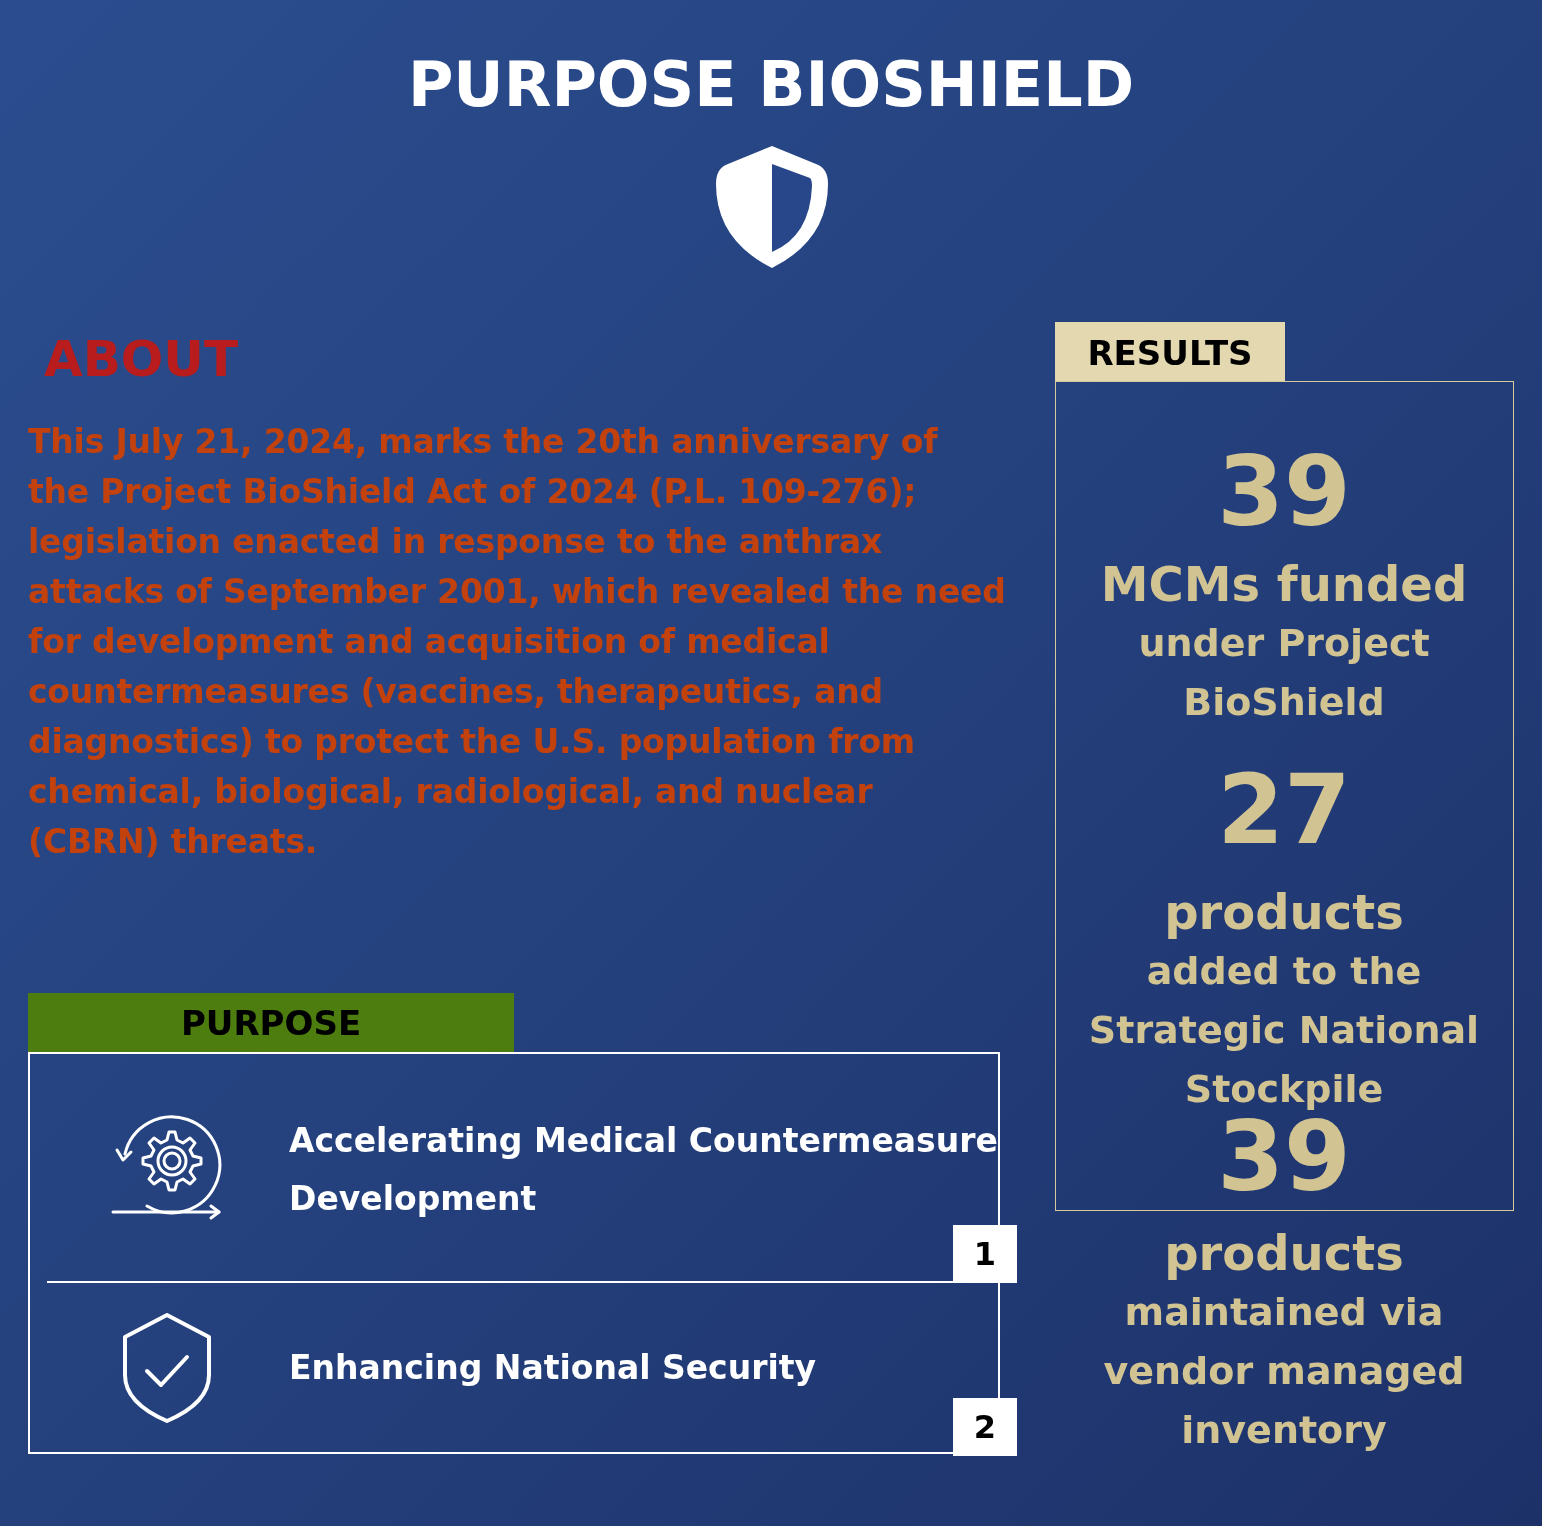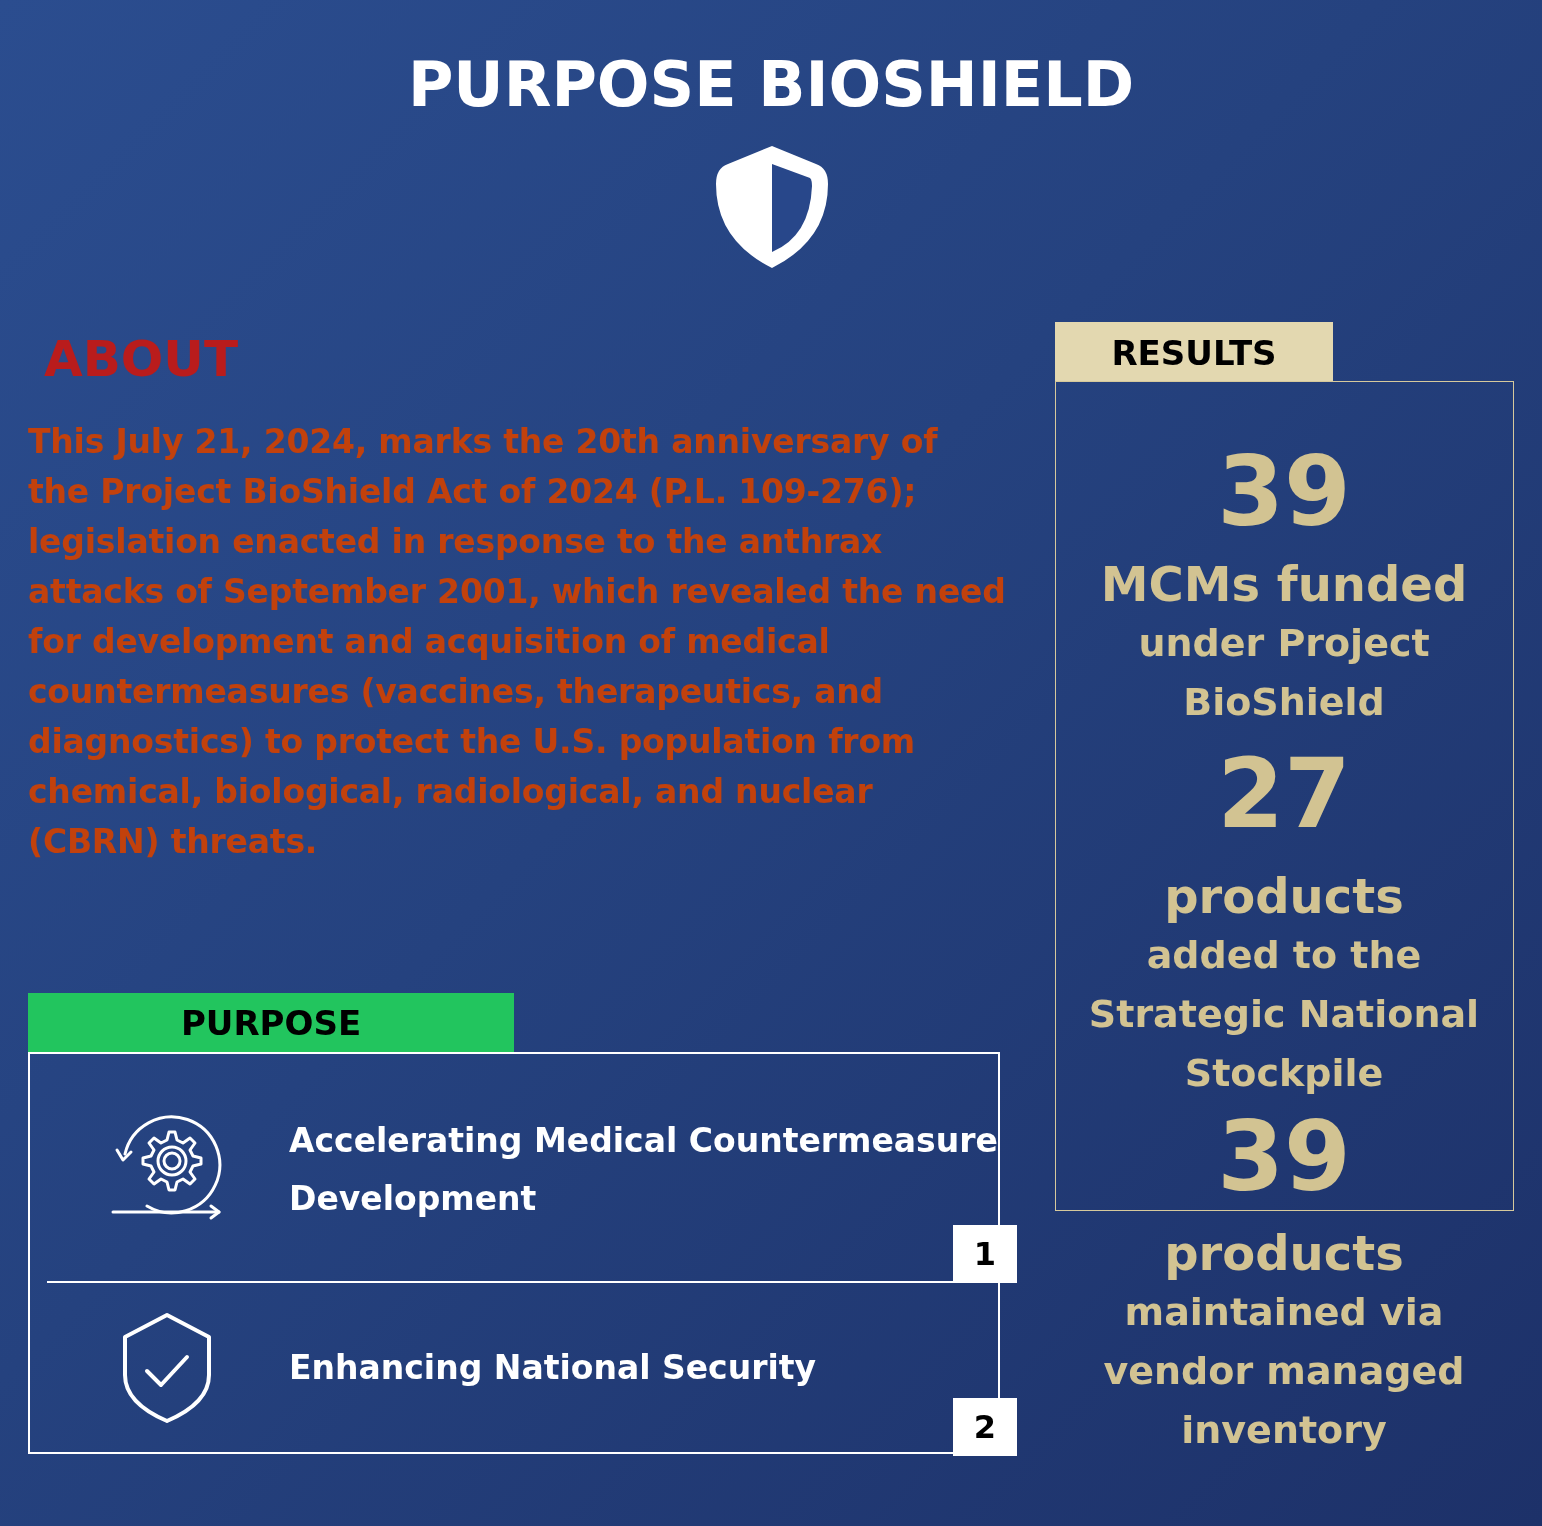--- a/index.html
+++ b/index.html
@@ -23,21 +23,21 @@
     font-size: 50px; font-weight: bold; color: #b91c1c;
   }
   .about-body {
     position: absolute; left: 28px; top: 417px; width: 980px;
     font-size: 33px; font-weight: bold; line-height: 50px; color: #c2410c;
     letter-spacing: -0.2px;
   }
   
   .purpose-tab {
     position: absolute; left: 28px; top: 993px; width: 486px; height: 60px;
-    background: #22c55e; color: #000; font-size: 34px; font-weight: bold;
+    background: #4d7c0f; color: #000; font-size: 34px; font-weight: bold;
     text-align: center; line-height: 60px;
   }
   .purpose-box {
     position: absolute; left: 28px; top: 1052px; width: 972px; height: 402px;
     border: 2px solid #ffffff;
   }
   .purpose-row {
     position: absolute; left: 17px; width: 968px;
   }
   .purpose-row.r1 { top: 0; height: 229px; border-bottom: 2px solid #fff; }
@@ -53,35 +53,35 @@
   .r2 .purpose-text { top: 56px; }
   .purpose-num {
     position: absolute; right: -2px; width: 64px; height: 58px;
     background: #ffffff; color: #000; font-size: 32px; font-weight: bold;
     text-align: center; line-height: 58px;
   }
   .r1 .purpose-num { bottom: -2px; }
   .r2 .purpose-num { bottom: -2px; }
   
   .results-tab {
-    position: absolute; left: 1055px; top: 322px; width: 278px; height: 60px;
+    position: absolute; left: 1055px; top: 322px; width: 230px; height: 60px;
     background: #e3d8b0; color: #000; font-size: 34px; font-weight: bold;
     text-align: center; line-height: 62px;
   }
   .results-box {
     position: absolute; left: 1055px; top: 381px; width: 459px; height: 830px;
     border: 1.5px solid #d6c99c;
   }
   .stat { position: absolute; left: 0; width: 456px; text-align: center; color: #d2c392; }
   .stat .num { font-size: 96px; font-weight: bold; line-height: 100px; }
   .stat .unit { font-size: 48px; font-weight: bold; line-height: 60px; }
   .stat .desc { font-size: 38px; font-weight: bold; line-height: 59px; }
   .s1 { top: 60px; }
   .s1 .unit { margin-top: 12px; }
-  .s2 { top: 362px; }
+  .s2 { top: 378px; }
   .s2 .unit { margin-top: 22px; }
   .s3 { top: 725px; }
   .s3 .unit { margin-top: 16px; }
 </style>
 </head>
 <body>
 
 <h1 class="page-title">PURPOSE BIOSHIELD</h1>
 
 <svg class="hero-icon" viewBox="0 0 128 134">

